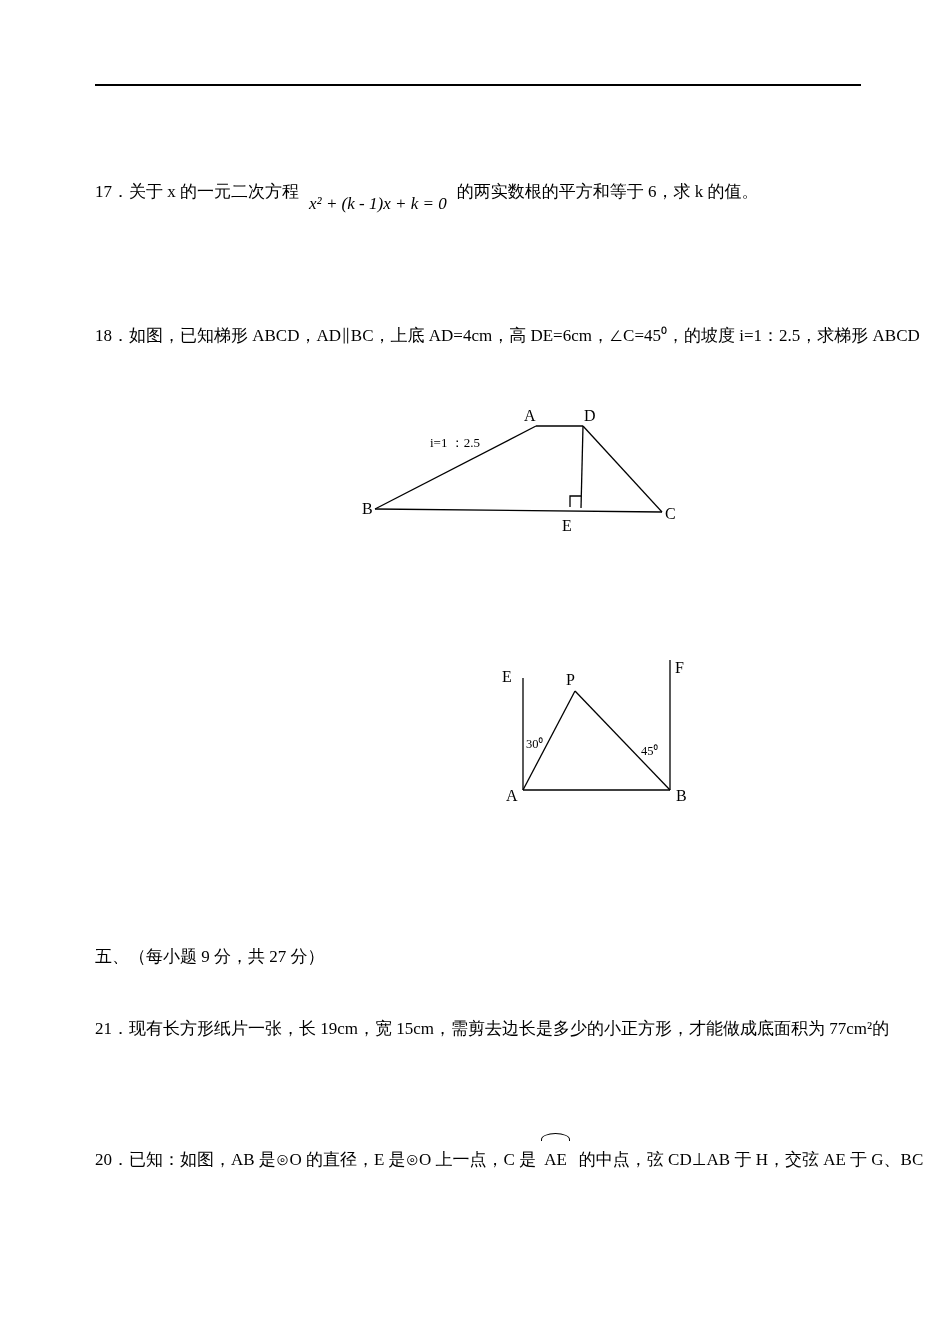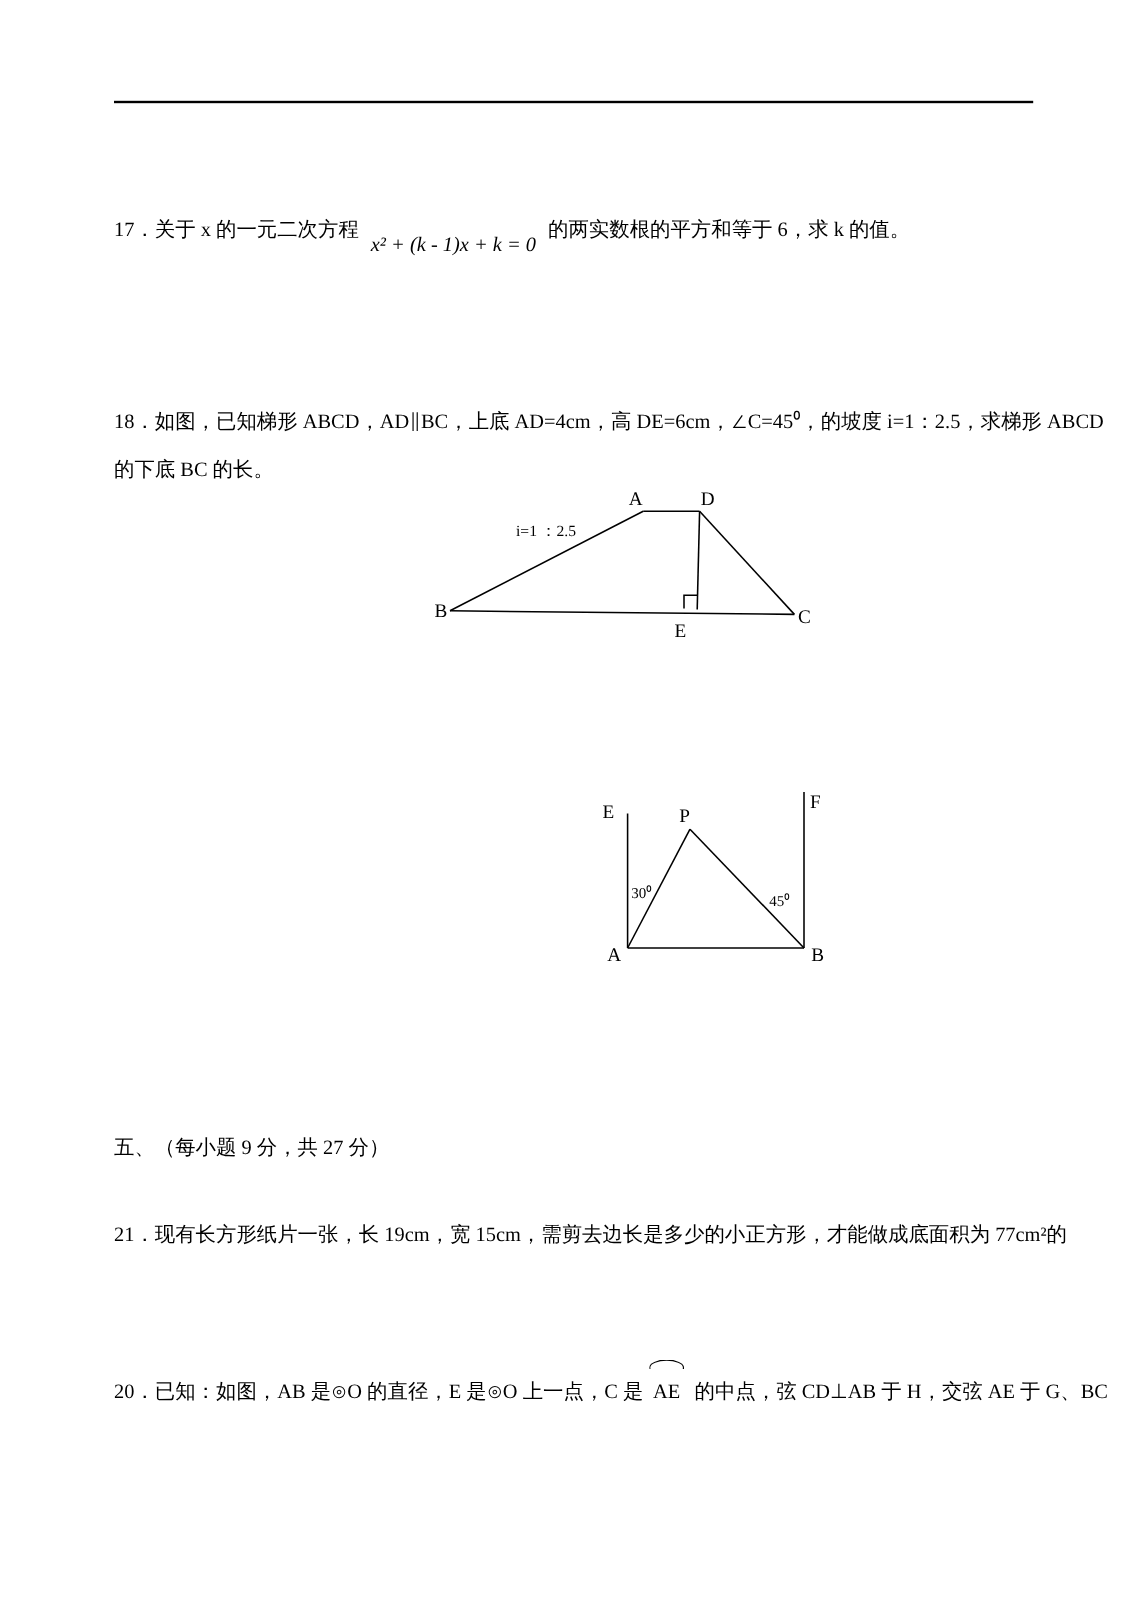--- a/index.html
+++ b/index.html
@@ -3,21 +3,21 @@
 <meta charset="utf-8">
 <style>
   html,body{margin:0;padding:0;background:#ffffff;}
   .page{position:relative;width:950px;height:1168px;background:#fff;
         font-family:"Liberation Serif",serif;color:#000;overflow:hidden;}
   .topline{position:absolute;left:95px;top:84px;width:766px;height:0;border-top:2px solid #000;}
   .para{position:absolute;font-size:17px;line-height:40px;white-space:nowrap;}
   .tline{white-space:nowrap;}
   .p17{top:180px;left:95px;line-height:24px;}
   .p17 .formula{display:inline-block;transform:translateY(12px);font-style:italic;margin:0 10px;font-size:17px;}
-  .p18{top:332px;left:95px;}
+  .p18{top:316px;left:95px;text-align:right;}
   .p19{top:500px;left:95px;}
   .sec5{top:937px;left:95px;}
   .p21{top:1009px;left:95px;}
   .p20{top:1140px;left:95px;}
   .arc-over{position:relative;display:inline-block;margin:0 12px 0 8px;}
   .arc-over::before{content:"";position:absolute;left:-3px;right:-3px;top:-7px;height:7px;
         border:1.2px solid #000;border-bottom:none;border-radius:100% 100% 0 0 / 160% 160% 0 0;}
   .fig{position:absolute;}
   .fig18{left:350px;top:398px;width:330px;height:140px;}
   .fig19{left:495px;top:653px;width:200px;height:152px;}
@@ -35,21 +35,20 @@
 <div class="page">
 
   <div class="topline"></div>
 
   <div class="para p17">
     <span>17．关于 x 的一元二次方程</span><span class="formula">x² + (k - 1)x + k = 0</span><span>的两实数根的平方和等于 6，求 k 的值。</span>
   </div>
 
   <div class="para p18">
     <div class="tline">18．如图，已知梯形 ABCD，AD∥BC，上底 AD=4cm，高 DE=6cm，∠C=45⁰，的坡度 i=1：2.5，求梯形 ABCD</div>
-    <div class="tline">的下底 BC 的长。</div>
   </div>
 
   <svg class="fig fig18" viewBox="350 398 330 140">
     <line x1="375" y1="509" x2="662" y2="512"></line>
     <line x1="375" y1="509" x2="536" y2="426"></line>
     <line x1="536" y1="426" x2="583" y2="426"></line>
     <line x1="583" y1="426" x2="581" y2="508"></line>
     <line x1="583" y1="426" x2="662" y2="512"></line>
     <polyline points="570,507 570,496 581,496"></polyline>
     <text x="430" y="447" class="slope">i=1 ：2.5</text>

